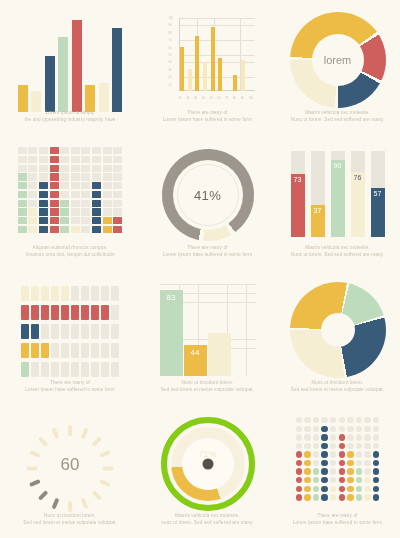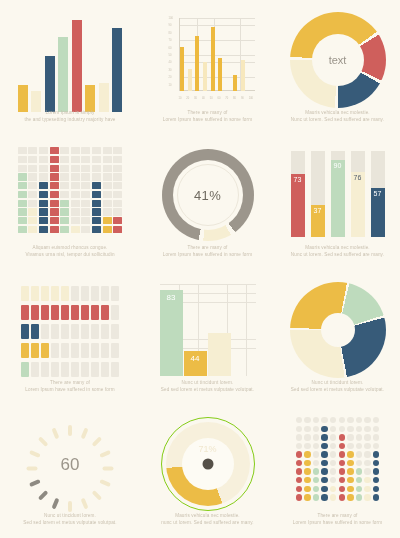--- a/index.html
+++ b/index.html
@@ -80,21 +80,21 @@
 
   
   .dashwrap{position:relative;width:96px;height:96px;margin-top:12px;}
   .dashwrap i{position:absolute;left:50%;top:50%;width:4px;height:11px;
     border-radius:2px;margin-left:-2px;margin-top:-2px;}
   .dashtxt{position:absolute;inset:0;display:flex;align-items:center;justify-content:center;
     font-size:17px;color:#9b958a;}
 
   
   .d29{position:relative;width:94px;height:94px;margin-top:12px;border-radius:50%;
-    border:1px solid #84cc16;box-sizing:border-box;}
+    border:6px solid #84cc16;box-sizing:border-box;}
   .d29 .inner{position:absolute;inset:4px;border-radius:50%;}
   .d29 .hole2{position:absolute;left:50%;top:50%;transform:translate(-50%,-50%);
     width:52px;height:52px;border-radius:50%;background:#fdfbf4;}
   .d29 .dot{position:absolute;left:50%;top:50%;transform:translate(-50%,-50%);
     width:11px;height:11px;border-radius:50%;background:#555048;}
   .d29 .t71{position:absolute;left:0;right:0;top:26px;text-align:center;
     font-size:9px;color:#f0e7ce;}
   .d29 .t29{position:absolute;left:0;right:0;bottom:26px;text-align:center;
     font-size:11px;color:#e8b93f;}
 
@@ -166,21 +166,21 @@
     </div>
     <div class="caption">
       <span>There are many  of</span>
       <span>Lorem Ipsum  have suffered  in some form</span>
     </div>
   </div>
 
   <div class="cell">
     <div class="donut" id="p2donut" style="width: 96px; height: 96px; margin-top: 12px; background: conic-gradient(from -90deg, rgb(251, 248, 239) 0deg, rgb(251, 248, 239) 4deg, rgb(236, 188, 70) 4deg, rgb(236, 188, 70) 144deg, rgb(251, 248, 239) 144deg, rgb(251, 248, 239) 148deg, rgb(207, 95, 92) 148deg, rgb(207, 95, 92) 205.2deg, rgb(251, 248, 239) 205.2deg, rgb(251, 248, 239) 209.2deg, rgb(55, 91, 121) 209.2deg, rgb(55, 91, 121) 270deg, rgb(251, 248, 239) 270deg, rgb(251, 248, 239) 274deg, rgb(246, 238, 210) 274deg, rgb(246, 238, 210) 360deg);">
       <div class="hole" style="width:52px;height:52px;">
-        <span style="font-size:11px;color:#9a948a;">text</span>
+        <span style="font-size:11px;color:#9a948a;">lorem</span>
       </div>
     </div>
     <div class="caption">
       <span>Mauris vehicula nec molestie.</span>
       <span>Nunc ut  lorem. Sed sed  suffered  are many.</span>
     </div>
   </div>
 
   <div class="cell">
     <div class="waffle" id="p3waffle" style="grid-template-columns: repeat(10, auto); grid-template-rows: repeat(10, auto); grid-auto-flow: column;">
@@ -397,21 +397,21 @@
     </div>
   </div>
 
   <div class="cell">
     <div class="lgwrap">
       <div class="lgrid"></div>
       <div class="lgbars" id="p7bars">
           <div class="lgb" style="height: 86.48px; background: rgb(190, 219, 189);">
             <em>83</em>
           </div>
-          <div class="lgb" style="height: 25px; background: rgb(236, 188, 70);">
+          <div class="lgb" style="height: 31px; background: rgb(236, 188, 70);">
             <em>44</em>
           </div>
           <div class="lgb" style="height: 43.24px; background: rgb(246, 238, 210);"></div>
         </div>
     </div>
     <div class="caption">
       <span>Nunc ut tincidunt  lorem.</span>
       <span>Sed sed lorem et  metus vulputate volutpat.</span>
     </div>
   </div>

